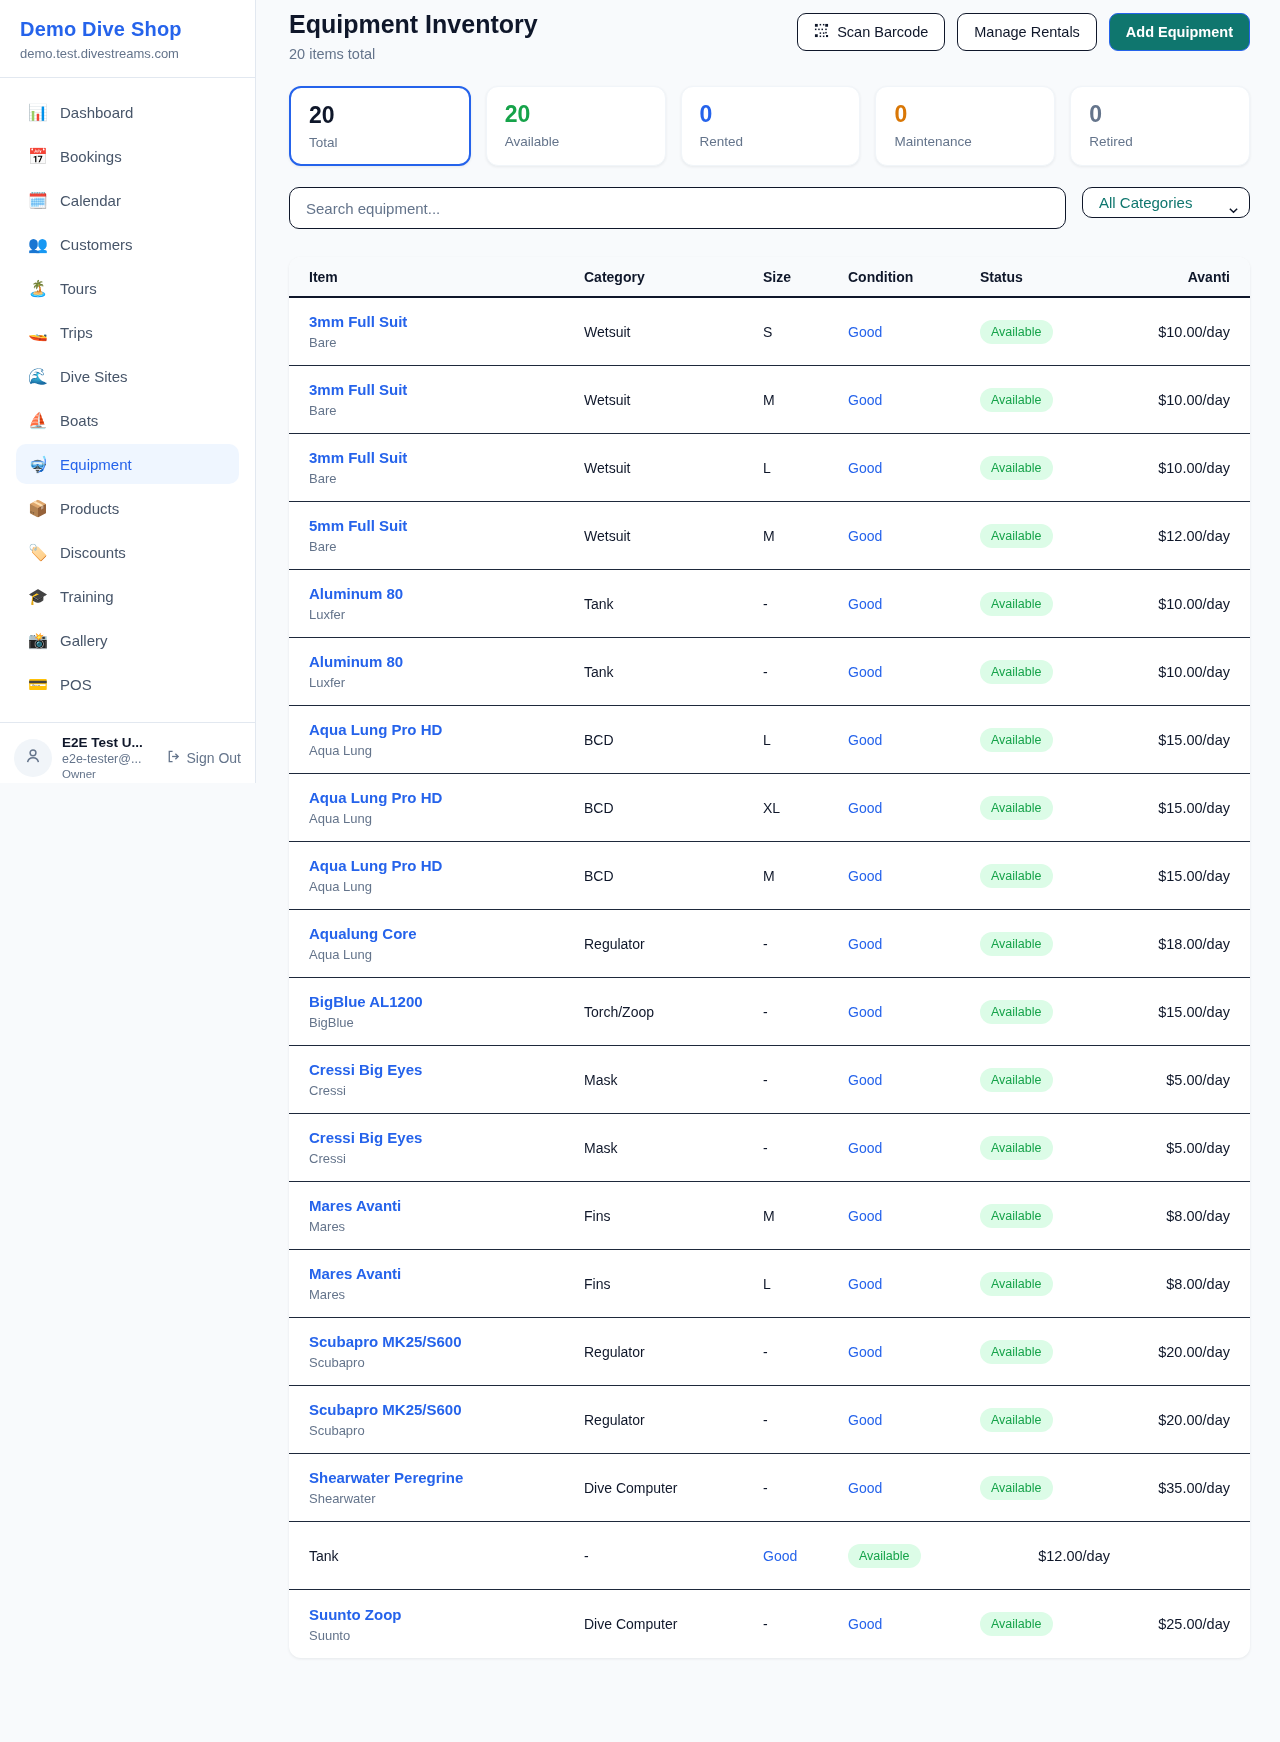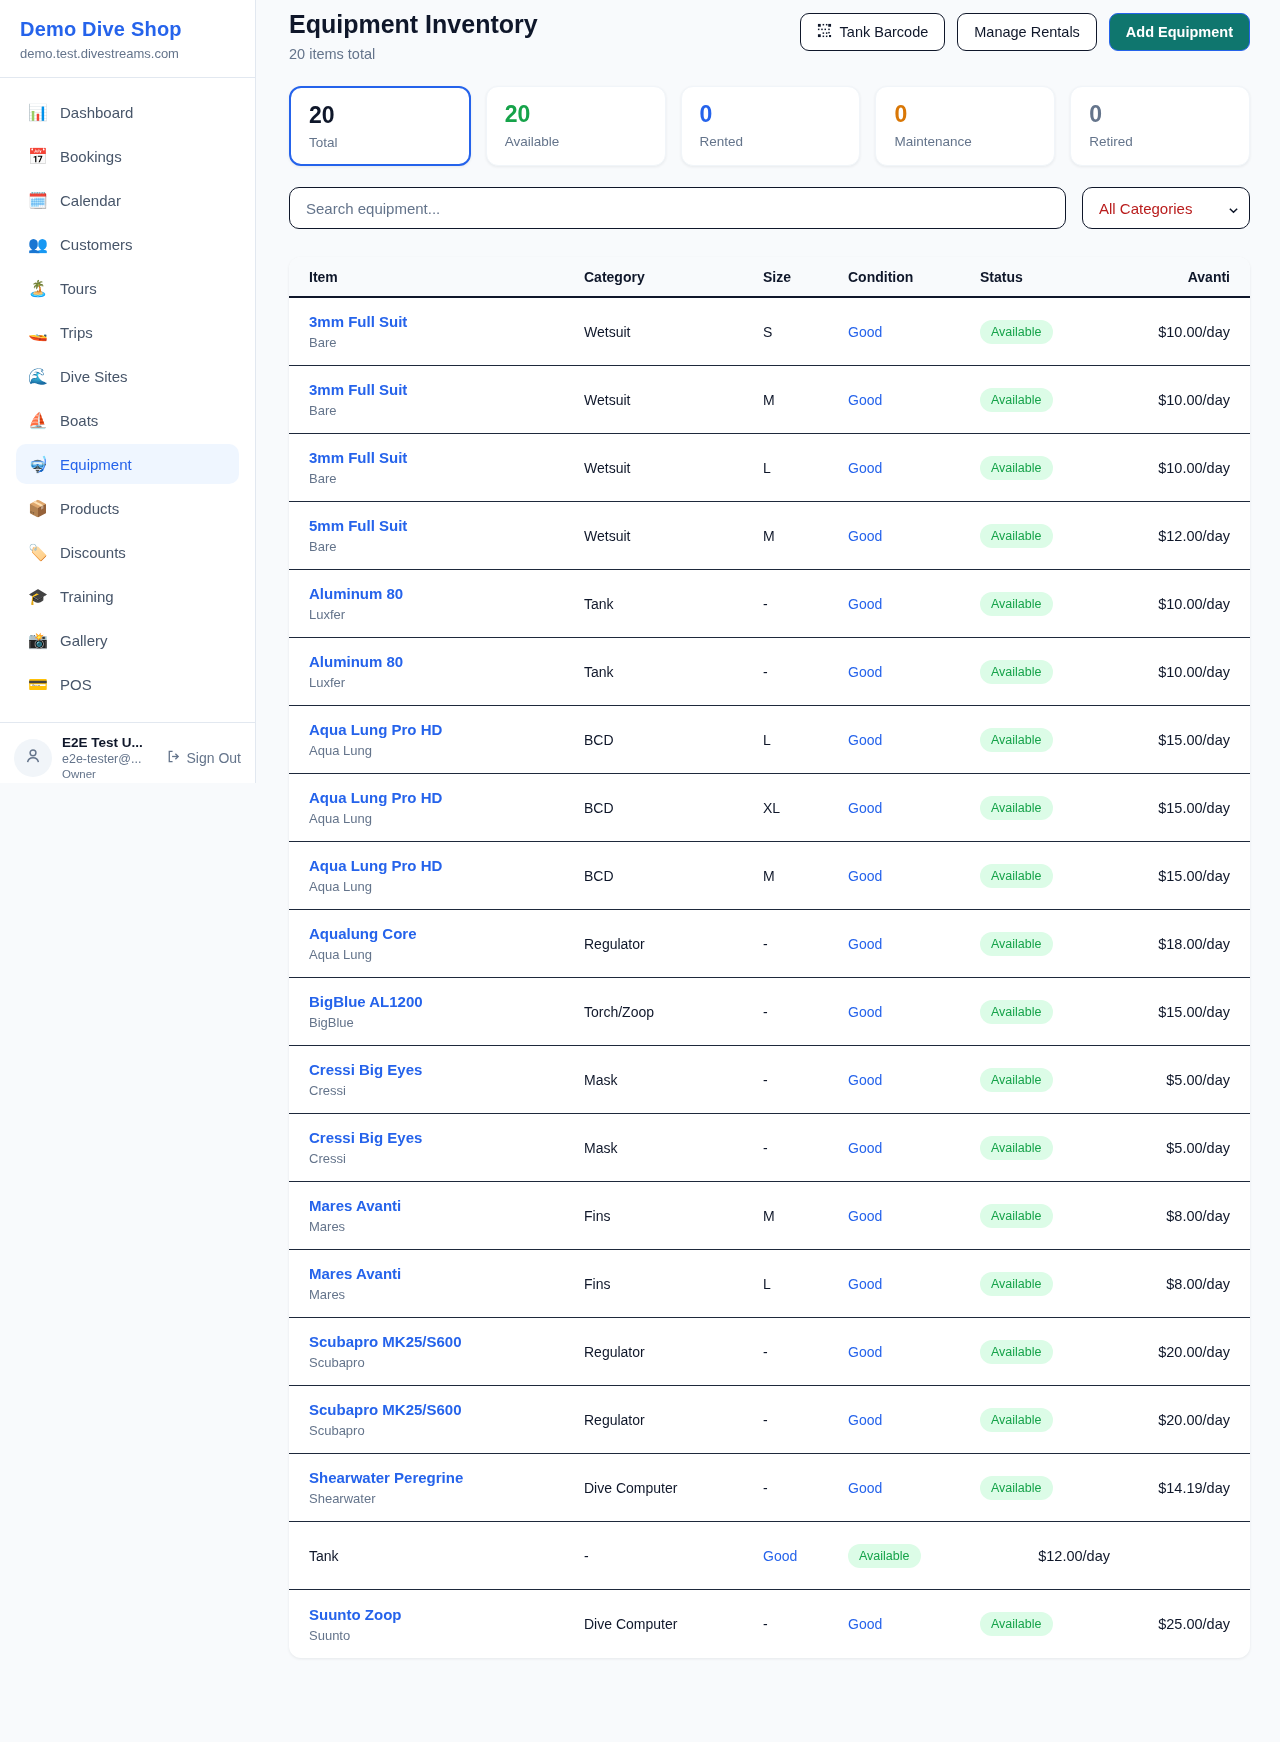--- a/index.html
+++ b/index.html
@@ -63,22 +63,22 @@
   
   .filters { display:flex; gap:16px; margin-top:21px; }
   .search-input {
     flex:1; height:42px; border:1px solid #0f172a; border-radius:10px;
     padding:0 16px; font-size:15px; background:#fff; color:#0f172a; outline:none;
     font-family:"Liberation Sans", sans-serif;
   }
   .search-input::placeholder { color:#64748b; }
   .select-wrap { position:relative; width:168px; }
   .category-select {
-    width:100%; height:42px; border:1px solid #0f172a; border-radius:10px;
-    background:#fff; font-size:15px; color:#b91c1c; padding:0 30px 0 16px;
+    width:100%; height:31px; border:1px solid #0f172a; border-radius:10px;
+    background:#fff; font-size:15px; color:#0f766e; padding:0 30px 0 16px;
     appearance:none; -webkit-appearance:none; outline:none; cursor:pointer;
     font-family:"Liberation Sans", sans-serif;
   }
   .select-chevron { position:absolute; right:11px; top:15px; pointer-events:none; }
   
   .table-card {
     margin-top:28px; background:#fff; border-radius:12px; overflow:hidden;
     box-shadow:0 1px 3px rgba(15,23,42,.08); margin-bottom:32px;
   }
   .t-row {
@@ -214,21 +214,21 @@
               <rect x="12" y="6" width="1.6" height="1.6"></rect>
             <rect x="1" y="12" width="3" height="3"></rect>
               <rect x="6" y="10" width="1.6" height="1.6"></rect>
             <rect x="9.5" y="10" width="1.6" height="1.6"></rect>
               <rect x="12" y="9.5" width="1.6" height="1.6"></rect>
             <rect x="6" y="13.4" width="1.6" height="1.6"></rect>
               <rect x="9.5" y="13.4" width="1.6" height="1.6"></rect>
             <rect x="12.8" y="12.8" width="2.2" height="2.2"></rect>
           </svg>
         </span>
-        <span>Tank Barcode</span>
+        <span>Scan Barcode</span>
       </button>
       <button class="btn">
         <span>Manage Rentals</span>
       </button>
       <button class="btn primary">
         <span>Add Equipment</span>
       </button>
     </div>
   </div>
 
@@ -466,21 +466,21 @@
         </div>
         <div class="t-row">
           <div class="t-cell">
             <div class="item-name">Shearwater Peregrine</div>
             <div class="item-brand">Shearwater</div>
           </div>
           <div class="t-cell">Dive Computer</div>
           <div class="t-cell">-</div>
           <div class="t-cell"><span class="cond-link">Good</span></div>
           <div class="t-cell"><span class="badge">Available</span></div>
-          <div class="t-cell right price">$14.19/day</div>
+          <div class="t-cell right price">$35.00/day</div>
         </div>
         <div class="t-row">
           <div class="t-cell">Tank</div>
           <div class="t-cell">-</div>
           <div class="t-cell"><span class="cond-link">Good</span></div>
           <div class="t-cell"><span class="badge">Available</span></div>
           <div class="t-cell right price">$12.00/day</div>
         </div>
         <div class="t-row">
           <div class="t-cell">

